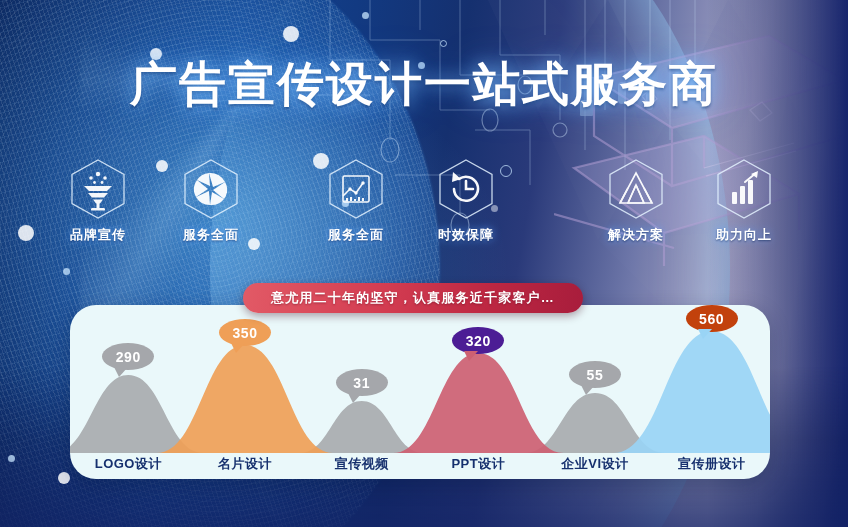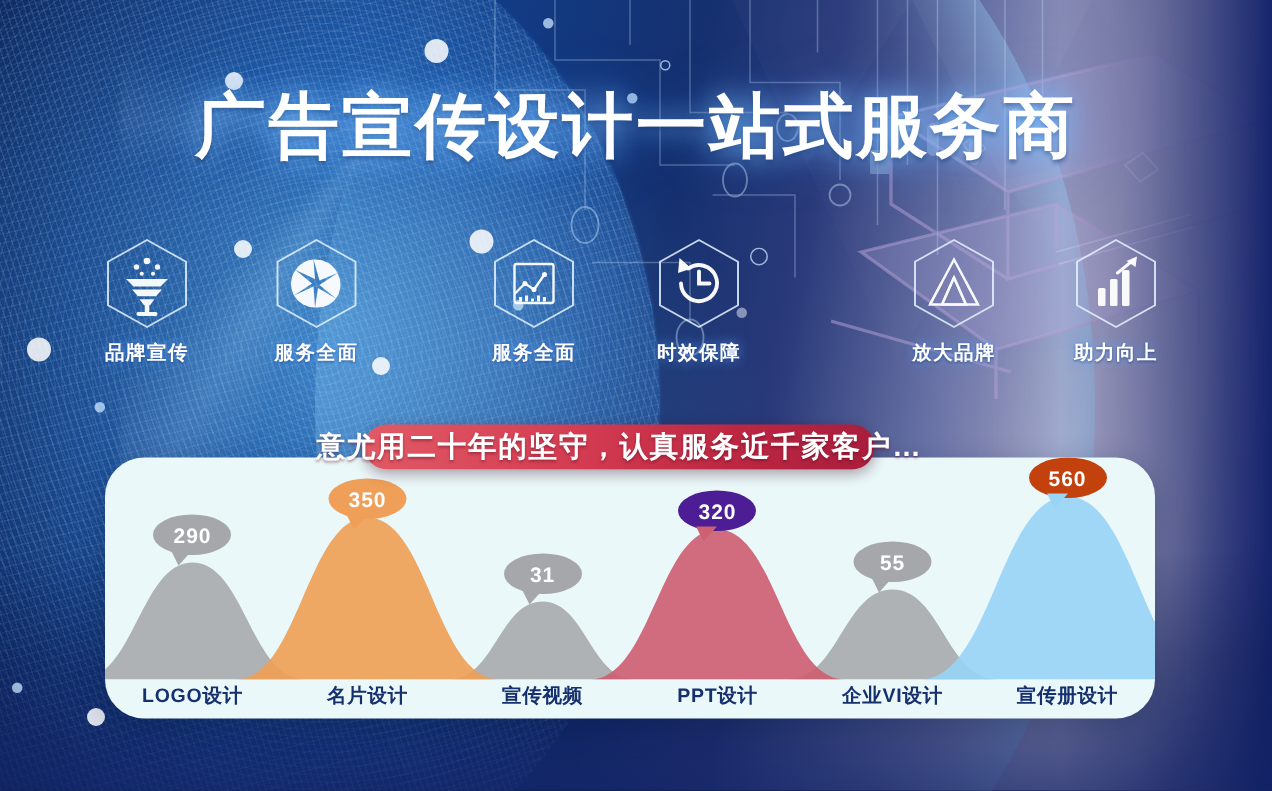--- a/index.html
+++ b/index.html
@@ -95,21 +95,21 @@
   .node.lg{ width:16px; height:16px; }
   .node.ring{ background:transparent; border:1.5px solid rgba(200,230,255,.75); }
 
   
   .banner{
     position:absolute; left:243px; top:283px; width:340px; height:30px;
     border-radius:16px;
     background:linear-gradient(96deg, #e25a66 0%, #d33c51 42%, #bd2742 72%, #a81d3c 100%);
     box-shadow:0 3px 9px rgba(60,10,30,.38);
     display:flex; align-items:center; justify-content:center;
-    color:#fff; font-size:19px; font-weight:bold; letter-spacing:1.2px;
+    color:#fff; font-size:13px; font-weight:bold; letter-spacing:1.2px;
     text-shadow:0 1px 2px rgba(90,10,30,.45);
     white-space:nowrap; z-index:5;
   }
 
   
   .card{
     position:absolute; left:70px; top:305px; width:700px; height:174px;
     background:#eaf8fa; border-radius:26px;
     box-shadow:0 6px 20px rgba(5,20,60,.28);
     overflow:hidden;
@@ -319,21 +319,21 @@
         <svg width="58" height="62" viewBox="0 0 58 62">
           <polygon points="29,2 55,16.5 55,45.5 29,60 3,45.5 3,16.5" fill="none" stroke="#e4f2ff" stroke-width="1.3" opacity="0.85"></polygon>
           <g fill="none" stroke="#ffffff" stroke-width="1.6" opacity="0.95">
             <polygon points="29,15 45,45 13,45"></polygon>
             <polygon points="29,27 37,45 21,45"></polygon>
             <path d="M21 45 L29 27 M37 45 L29 27"></path>
             <path d="M13 45 L21 30 M45 45 L37 30"></path>
           </g>
         </svg>
       </div>
-      <div class="lbl">放大品牌</div>
+      <div class="lbl">解决方案</div>
     </div>
 
     <div class="feat" style="left:698px;">
       <div class="hexwrap">
         <svg width="58" height="62" viewBox="0 0 58 62">
           <polygon points="29,2 55,16.5 55,45.5 29,60 3,45.5 3,16.5" fill="none" stroke="#e4f2ff" stroke-width="1.3" opacity="0.85"></polygon>
           <g fill="#ffffff" opacity="0.95">
             <rect x="17" y="34" width="5" height="12" rx="1"></rect>
             <rect x="25" y="28" width="5" height="18" rx="1"></rect>
             <rect x="33" y="22" width="5" height="24" rx="1"></rect>

